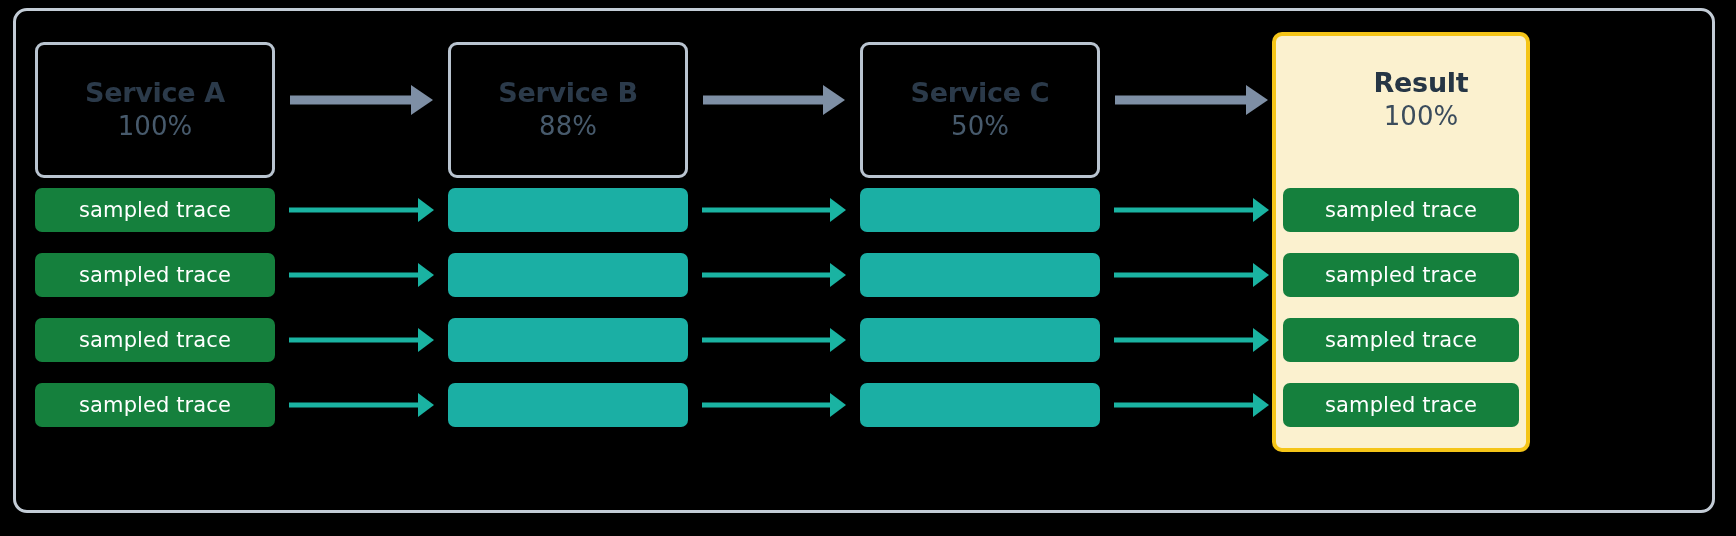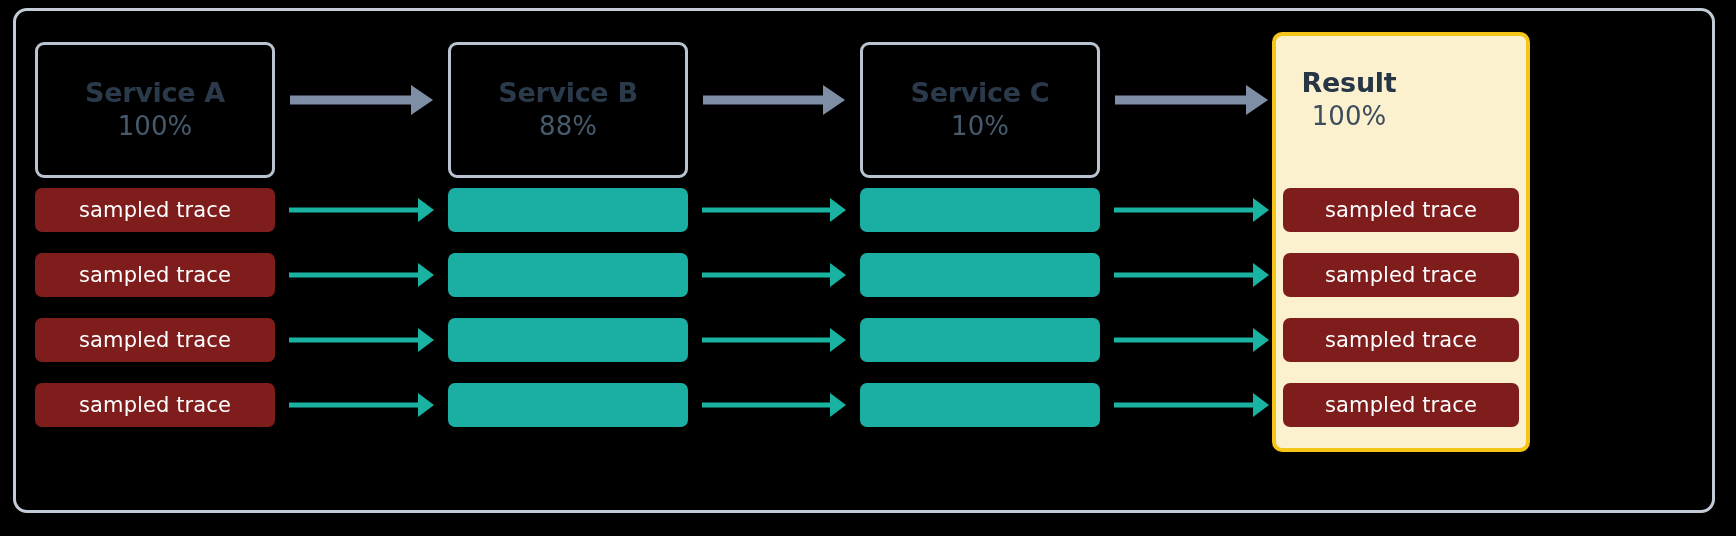--- a/index.html
+++ b/index.html
@@ -76,21 +76,21 @@
     font-size: 26px;
     font-weight: normal;
     color: #475a6c;
     line-height: 1.2;
     margin-top: 2px;
   }
 
   
   .result-head {
     position: absolute;
-    left: 1220px;
+    left: 1292px;
     top: 32px;
     width: 258px;
     height: 136px;
     display: flex;
     flex-direction: column;
     align-items: center;
     justify-content: center;
     z-index: 3;
     pointer-events: none;
   }
@@ -106,21 +106,21 @@
     color: #3b4c5c;
     line-height: 1.2;
     margin-top: 2px;
   }
 
   
   .trace-bar {
     position: absolute;
     height: 44px;
     box-sizing: border-box;
-    background: #7f1d1d;
+    background: #15803d;
     border-radius: 7px;
     display: flex;
     align-items: center;
     justify-content: center;
     z-index: 2;
   }
   .trace-bar.plain {
     background: #1bafa4;
   }
   .trace-label {
@@ -150,21 +150,21 @@
   <div class="service-box" id="box-service-a" style="left: 35px; width: 240px;">
     <div class="service-title">Service A</div>
     <div class="service-pct">100%</div>
   </div>
   <div class="service-box" id="box-service-b" style="left: 448px; width: 240px; justify-content: center;">
     <div class="service-title">Service B</div>
     <div class="service-pct">88%</div>
   </div>
   <div class="service-box" id="box-service-c" style="left: 860px; width: 240px;">
     <div class="service-title">Service C</div>
-    <div class="service-pct">10%</div>
+    <div class="service-pct">50%</div>
   </div>
 
   <div class="result-head">
     <div class="result-title">Result</div>
     <div class="result-pct">100%</div>
   </div>
 
   <div id="dynamic-layer">
       <div class="arrow" style="left: 290px; top: 83px; width: 143px; height: 34px;">
         <svg width="143" height="34" viewBox="0 0 143 34">

